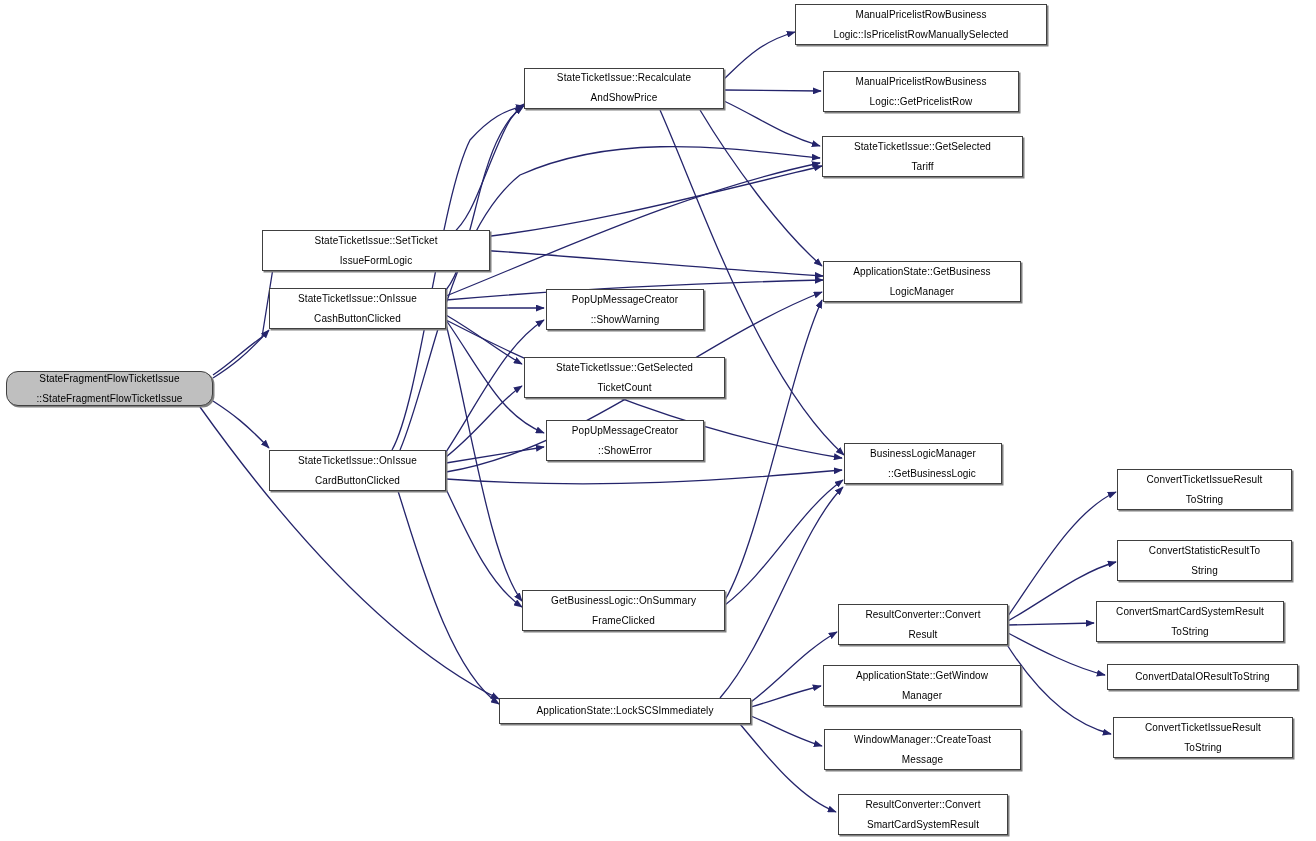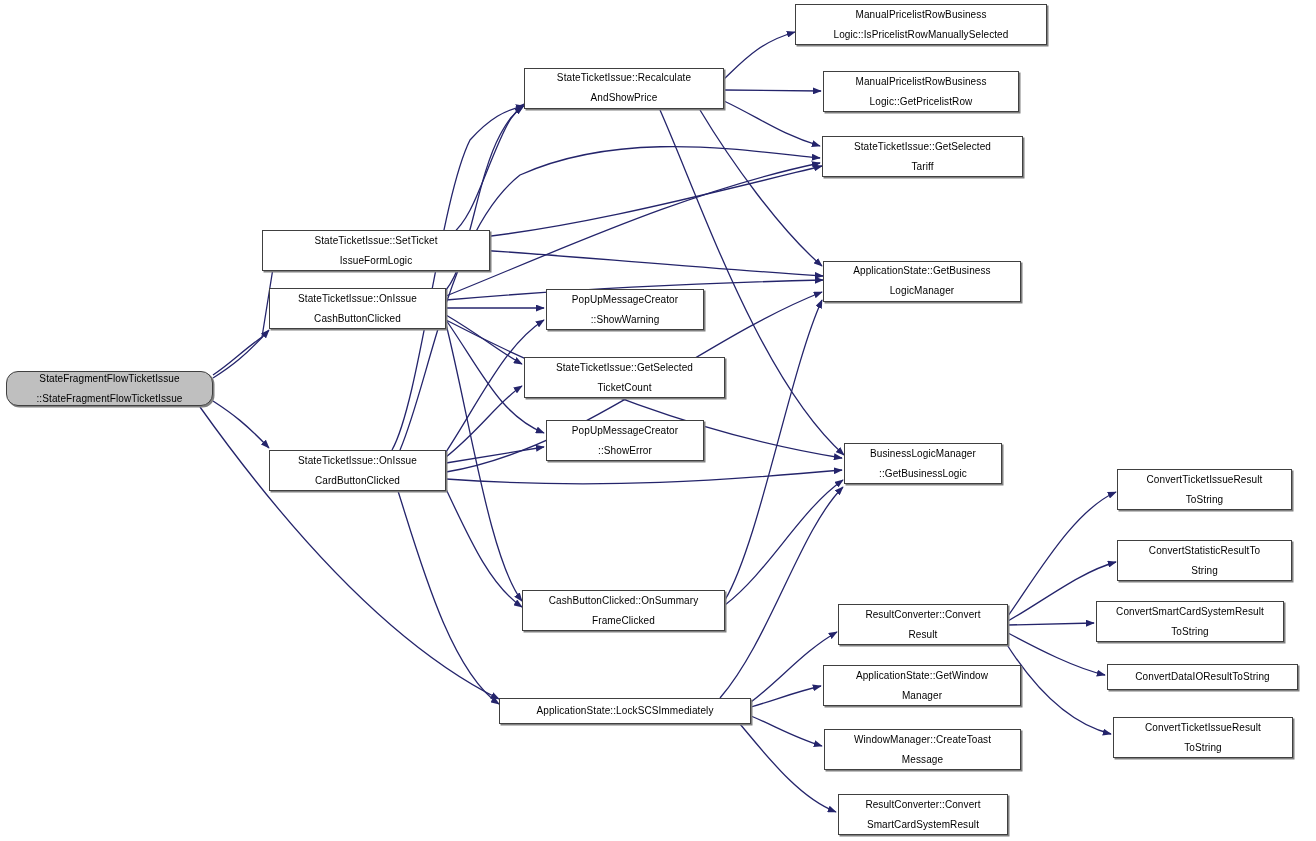--- a/index.html
+++ b/index.html
@@ -94,43 +94,43 @@
       </div>
       <div class="node" style="left: 524px; top: 357px; width: 201px; height: 41px; border-color: rgb(64, 64, 64); background: rgb(255, 255, 255); color: rgb(0, 0, 0);">
         <span class="lbl">StateTicketIssue::GetSelected
 TicketCount</span>
       </div>
       <div class="node" style="left: 546px; top: 420px; width: 158px; height: 41px; border-color: rgb(64, 64, 64); background: rgb(255, 255, 255); color: rgb(0, 0, 0);">
         <span class="lbl">PopUpMessageCreator
 ::ShowError</span>
       </div>
       <div class="node" style="left: 522px; top: 590px; width: 203px; height: 41px; border-color: rgb(64, 64, 64); background: rgb(255, 255, 255); color: rgb(0, 0, 0);">
-        <span class="lbl">CashButtonClicked::OnSummary
+        <span class="lbl">GetBusinessLogic::OnSummary
 FrameClicked</span>
       </div>
       <div class="node" style="left: 499px; top: 698px; width: 252px; height: 26px; border-color: rgb(64, 64, 64); background: rgb(255, 255, 255); color: rgb(0, 0, 0);">
         <span class="lbl">ApplicationState::LockSCSImmediately</span>
       </div>
       <div class="node" style="left: 795px; top: 4px; width: 252px; height: 41px; border-color: rgb(64, 64, 64); background: rgb(255, 255, 255); color: rgb(0, 0, 0);">
         <span class="lbl">ManualPricelistRowBusiness
 Logic::IsPricelistRowManuallySelected</span>
       </div>
       <div class="node" style="left: 823px; top: 71px; width: 196px; height: 41px; border-color: rgb(64, 64, 64); background: rgb(255, 255, 255); color: rgb(0, 0, 0);">
         <span class="lbl">ManualPricelistRowBusiness
 Logic::GetPricelistRow</span>
       </div>
       <div class="node" style="left: 822px; top: 136px; width: 201px; height: 41px; border-color: rgb(64, 64, 64); background: rgb(255, 255, 255); color: rgb(0, 0, 0);">
         <span class="lbl">StateTicketIssue::GetSelected
 Tariff</span>
       </div>
-      <div class="node" style="left: 823px; top: 261px; width: 198px; height: 41px; border-color: rgb(64, 64, 64); background: rgb(255, 255, 255); color: rgb(0, 0, 0); align-items: flex-end;">
+      <div class="node" style="left: 823px; top: 261px; width: 198px; height: 41px; border-color: rgb(64, 64, 64); background: rgb(255, 255, 255); color: rgb(0, 0, 0);">
         <span class="lbl">ApplicationState::GetBusiness
 LogicManager</span>
       </div>
-      <div class="node" style="left: 844px; top: 443px; width: 158px; height: 41px; border-color: rgb(64, 64, 64); background: rgb(255, 255, 255); color: rgb(0, 0, 0);">
+      <div class="node" style="left: 844px; top: 443px; width: 158px; height: 41px; border-color: rgb(64, 64, 64); background: rgb(255, 255, 255); color: rgb(0, 0, 0); text-align: right;">
         <span class="lbl">BusinessLogicManager
 ::GetBusinessLogic</span>
       </div>
       <div class="node" style="left: 838px; top: 604px; width: 170px; height: 41px; border-color: rgb(64, 64, 64); background: rgb(255, 255, 255); color: rgb(0, 0, 0);">
         <span class="lbl">ResultConverter::Convert
 Result</span>
       </div>
       <div class="node" style="left: 823px; top: 665px; width: 198px; height: 41px; border-color: rgb(64, 64, 64); background: rgb(255, 255, 255); color: rgb(0, 0, 0);">
         <span class="lbl">ApplicationState::GetWindow
 Manager</span>

